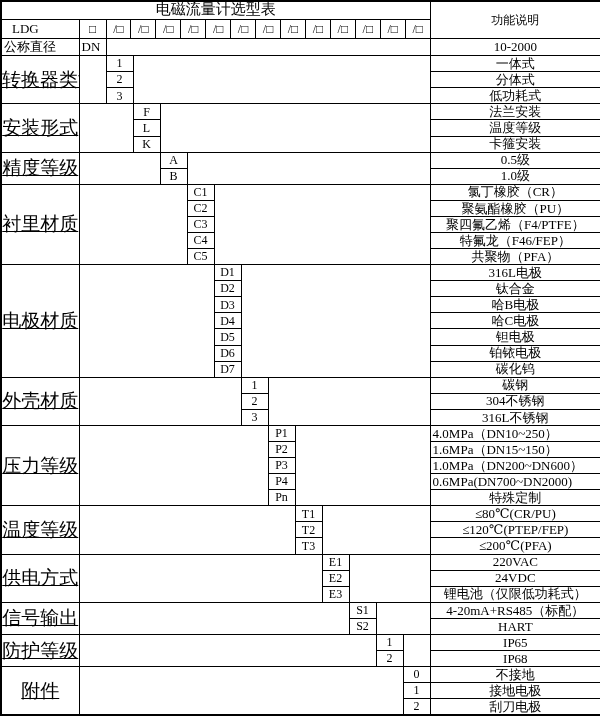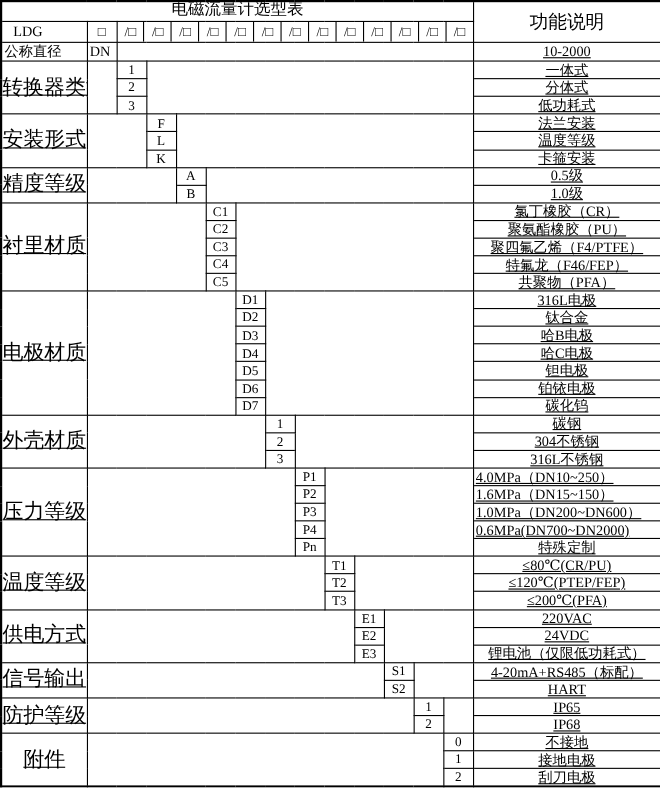--- a/index.html
+++ b/index.html
@@ -20,28 +20,28 @@
     text-align:center;
     vertical-align:middle;
     overflow:hidden;
     white-space:nowrap;
   }
   tr.r-title{height:18px;}
   tr.r-model{height:18px;}
   tr.r-dn{height:17px;}
   tr.opt{height:15.9px;}
   td.title{font-size:15px;margin-top:48px;}
-  td.fn{font-size:17px;}
+  td.fn{font-size:12px;}
   td.ldg{text-align:left;padding-left:10px;}
   td.dnlbl{text-align:left;padding-left:2px;}
   td.dncode{text-align:left;padding-left:2px;margin-left:36px;}
   td.box{font-size:12px;}
   td.code{font-size:12px;}
   td.lbl{font-size:19px;text-decoration:underline;}
-  td.desc{font-size:13px;text-decoration:underline;}
+  td.desc{font-size:13px;}
   td.desc.left{text-align:left;padding-left:2px;}
   td.slashwrap{padding:0;}
   .slashrow{display:flex;height:18px;align-items:stretch;}
   .slashcell{
     flex:1;
     display:flex;align-items:center;justify-content:center;
     font-size:12px;
   }
   .slashcell + .slashcell{border-left:1px solid #000;}
 </style>

